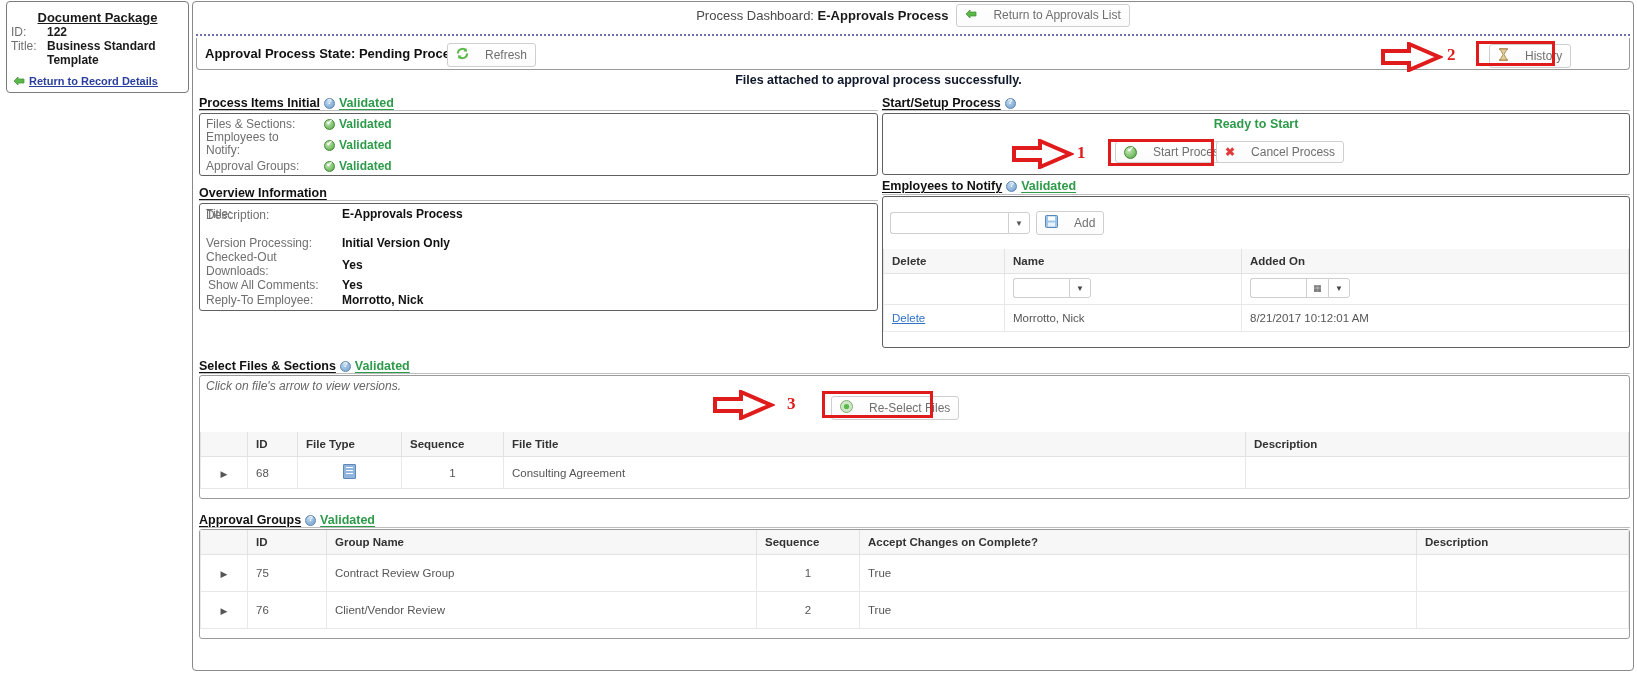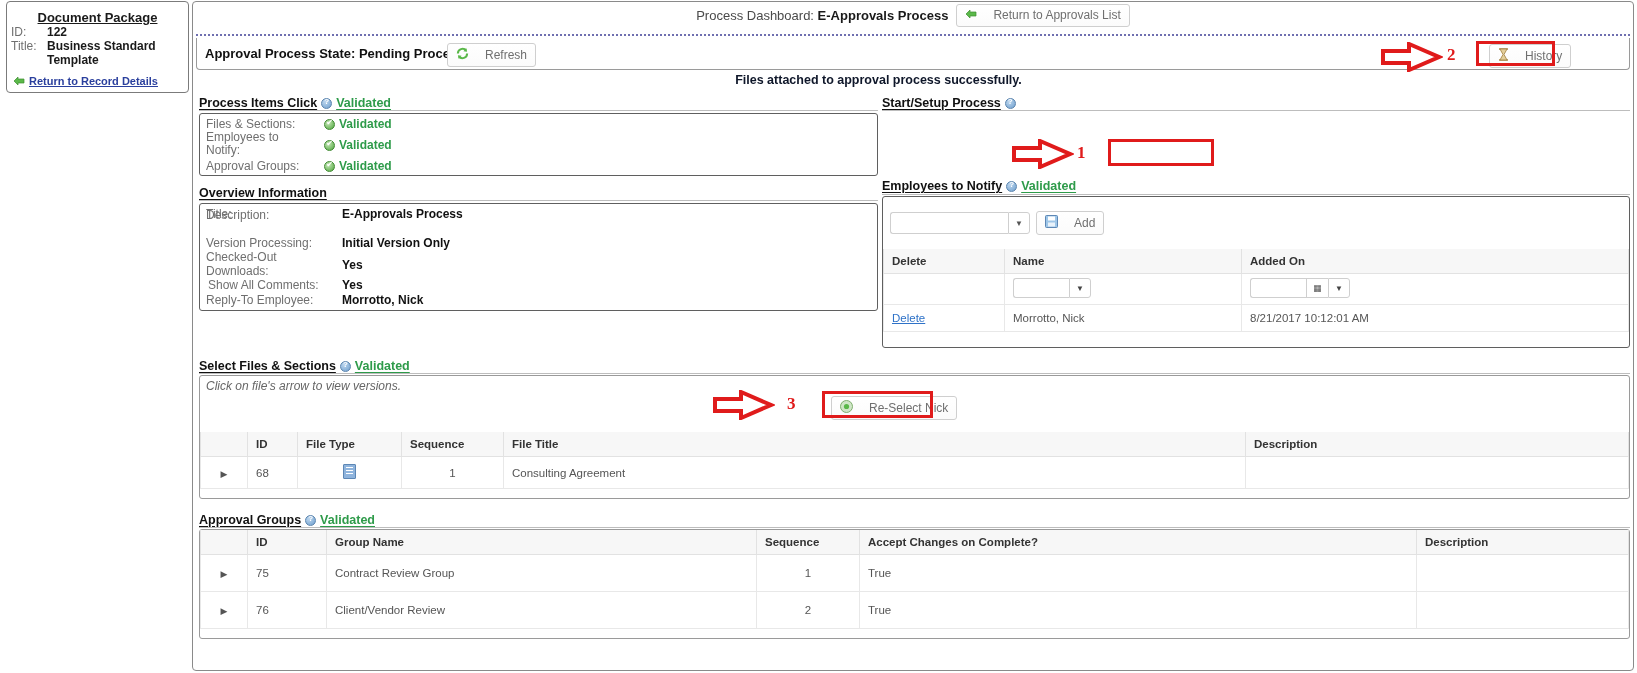--- a/index.html
+++ b/index.html
@@ -339,21 +339,21 @@
 
   <div class="ann-arrow" style="left:1381px; top:42px;">
     <svg width="62" height="30" viewBox="0 0 62 30">
       <polygon points="2,9 28,9 28,2 58,15 28,28 28,21 2,21" fill="#ffffff" stroke="#e01b1b" stroke-width="4"></polygon>
     </svg>
   </div>
   <div class="ann-num" style="left:1447px; top:45px;">2</div>
   <div class="hl-box" style="left:1476px; top:41px; width:79px; height:25px;"></div>
 
   <div class="sec-head" style="left:199px; top:96px;">
-    <span class="underline-txt">Process Items Click</span>
+    <span class="underline-txt">Process Items Initial</span>
     <span class="help-ico"></span>
     <span class="validated">Validated</span>
   </div>
   <div class="sec-line" style="left:199px; top:110px; width:679px;"></div>
 
   <div class="box" style="left:199px; top:113px; width:679px; height:63px;">
     <div style="position:absolute; left:6px; top:3px; width:120px;">
       <span class="lbl">Files &amp; Sections:</span>
     </div>
     <div style="position:absolute; left:124px; top:3px; display:flex; align-items:center; gap:4px;">
@@ -402,20 +402,31 @@
     <div style="position:absolute; left:6px; top:89px;" class="lbl">Reply-To Employee:</div>
     <div style="position:absolute; left:142px; top:89px;" class="val">Morrotto, Nick</div>
   </div>
 
   <div class="sec-head" style="left:882px; top:96px;">
     <span class="underline-txt">Start/Setup Process</span>
     <span class="help-ico"></span>
   </div>
   <div class="sec-line" style="left:882px; top:110px; width:748px;"></div>
 
+  <div class="box" style="left:882px; top:113px; width:748px; height:62px;">
+    <div class="ready-txt" style="left:0; right:0; top:3px; text-align:center; position:absolute;">Ready to Start</div>
+    <span class="btn" style="position:absolute; left:232px; top:27px;">
+      <span class="chk-ico" style="width:13px;height:13px;"></span>
+      <span>Start Process</span>
+    </span>
+    <span class="btn" style="position:absolute; left:333px; top:27px;">
+      <span style="color:#e23b3b; font-weight:bold; font-size:12px;">✖</span>
+      <span>Cancel Process</span>
+    </span>
+  </div>
 
   <div class="ann-arrow" style="left:1012px; top:139px;">
     <svg width="62" height="30" viewBox="0 0 62 30">
       <polygon points="2,9 28,9 28,2 58,15 28,28 28,21 2,21" fill="#ffffff" stroke="#e01b1b" stroke-width="4"></polygon>
     </svg>
   </div>
   <div class="ann-num" style="left:1077px; top:143px;">1</div>
   <div class="hl-box" style="left:1108px; top:139px; width:106px; height:27px;"></div>
 
   <div class="sec-head" style="left:882px; top:179px;">
@@ -490,21 +501,21 @@
 
   <div class="box-thin" style="left:199px; top:375px; width:1431px; height:124px;">
     <div class="hint-txt" style="position:absolute; left:6px; top:3px;">Click on file's arrow to view versions.</div>
     <span class="btn" style="position:absolute; left:631px; top:20px;">
       <span>
         <svg width="13" height="13" viewBox="0 0 13 13">
           <circle cx="6.5" cy="6.5" r="6" fill="#cfe6c6" stroke="#7fae6e"></circle>
           <circle cx="6.5" cy="6.5" r="2.6" fill="#5ab849"></circle>
         </svg>
       </span>
-      <span>Re-Select Nick</span>
+      <span>Re-Select Files</span>
     </span>
 
     <div style="position:absolute; left:0; top:56px; width:1429px;">
       <table class="grid">
         <thead>
           <tr>
             <th style="width:30px;"></th>
             <th style="width:33px;">ID</th>
             <th style="width:87px;" class="ctr">File Type</th>
             <th style="width:85px;" class="ctr">Sequence</th>

